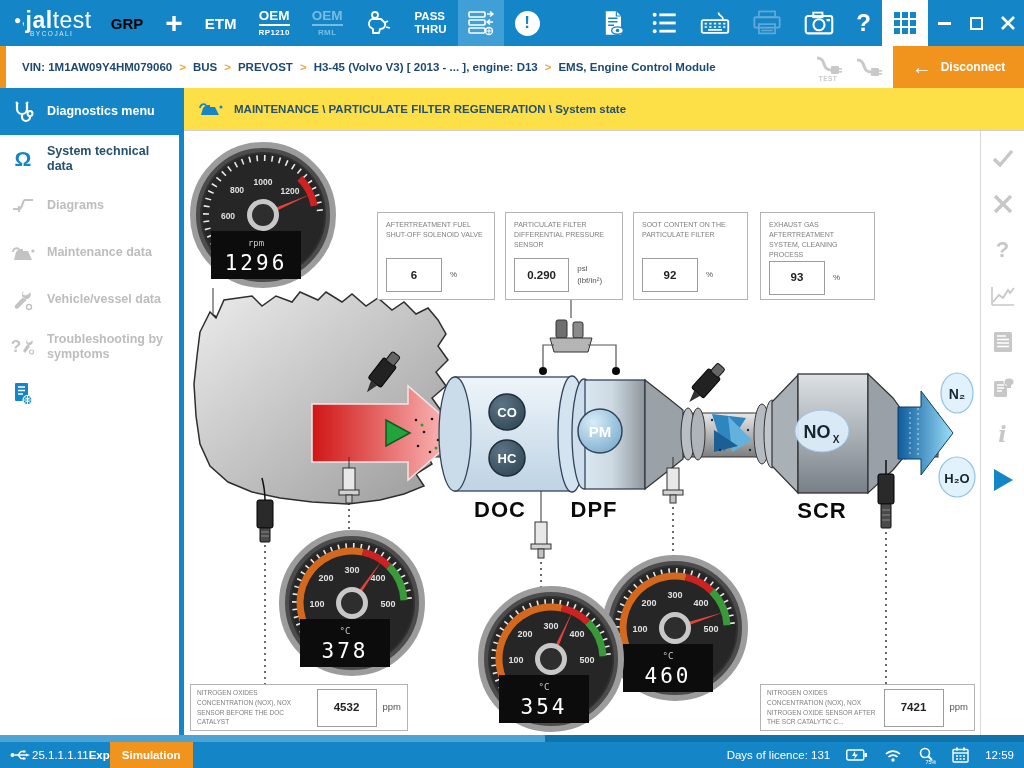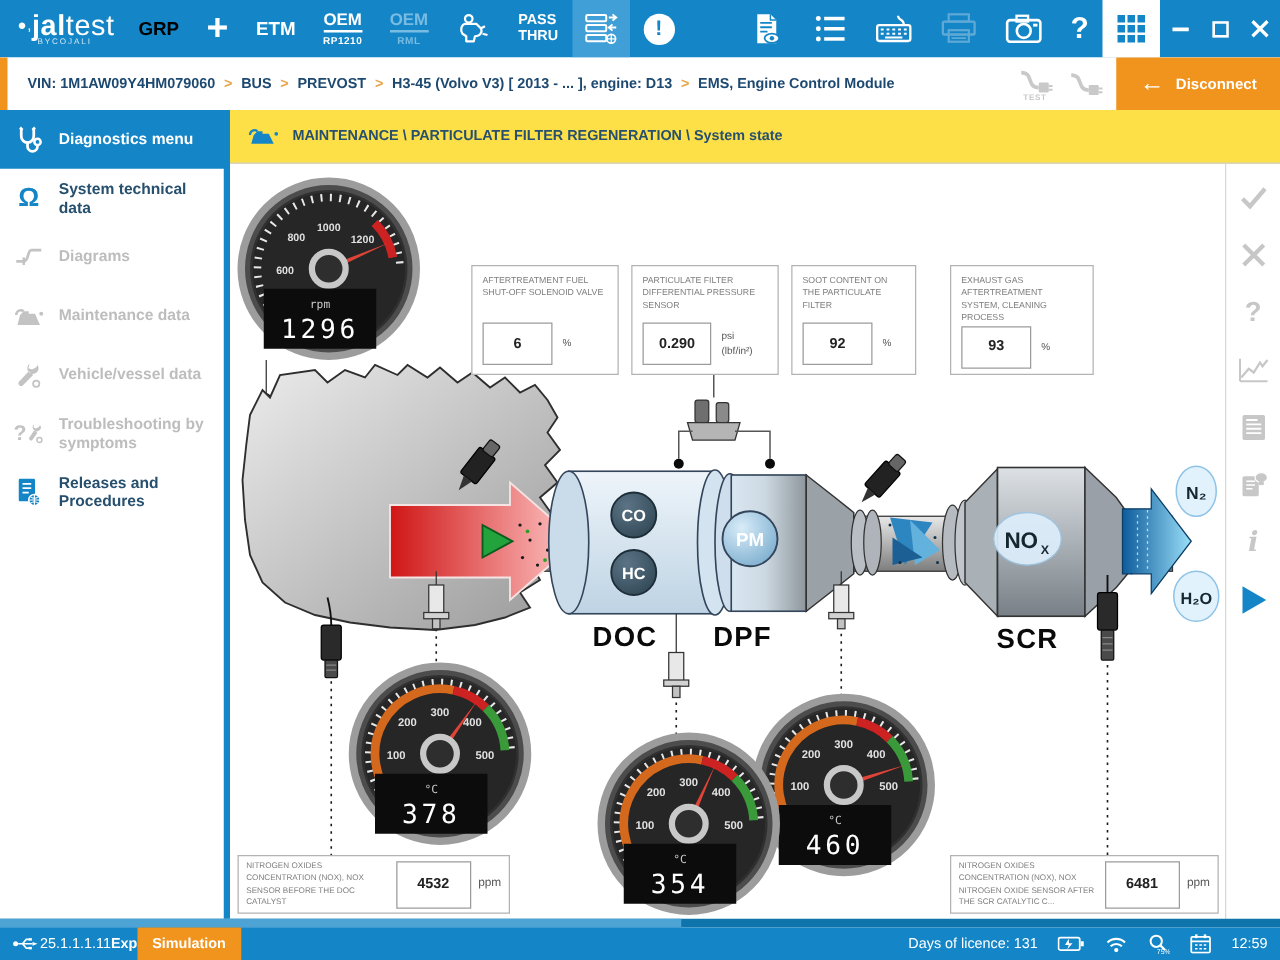--- a/index.html
+++ b/index.html
@@ -326,21 +326,20 @@
 
     <div class="sb-item sb-on">
       <span class="sb-ic">
         <svg width="24" height="26" viewBox="0 0 24 26">
           <rect x="4" y="2" width="13" height="18" rx="1" fill="#1486c7"></rect>
           <path d="M7,6 h7 M7,9.5 h7 M7,13 h5" stroke="#fff" stroke-width="1.4"></path>
           <circle cx="16.5" cy="19" r="4.5" fill="#1486c7" stroke="#fff" stroke-width="1.2"></circle>
           <path d="M12,19 h9 M16.5,14.5 v9 M13.5,16.5 c2,1.5 4,1.5 6,0 M13.5,21.5 c2,-1.5 4,-1.5 6,0" stroke="#fff" stroke-width="0.9" fill="none"></path>
         </svg>
       </span>
-      <span>Releases and Procedures</span>
     </div>
 
   </div>
 
   <div id="mainheader" class="abs">
     <svg width="26" height="20" viewBox="0 0 26 20">
       <path d="M5,9 l3,-3 h4 v2 h5 l4,8 H3 z" fill="#1486c7"></path>
       <path d="M8,6 c-3,-2 -6,0 -6,3" fill="none" stroke="#1486c7" stroke-width="1.8"></path>
       <circle cx="23" cy="8" r="1.5" fill="#1486c7"></circle>
     </svg>
@@ -630,21 +629,21 @@
         <span class="unit">%</span>
       </div>
   </div>
   <div class="param-box abs" style="left:505px;top:212px;width:118px;height:88px;">
     <div class="lbl">PARTICULATE FILTER DIFFERENTIAL PRESSURE SENSOR</div>
     <div class="vrow">
         <div class="vbox">0.290</div>
         <span class="unit">psi (lbf/in²)</span>
       </div>
   </div>
-  <div class="param-box abs" style="left:633px;top:212px;width:100px;height:88px;">
+  <div class="param-box abs" style="left:633px;top:212px;width:115px;height:88px;">
     <div class="lbl">SOOT CONTENT ON THE PARTICULATE FILTER</div>
     <div class="vrow">
         <div class="vbox">92</div>
         <span class="unit">%</span>
       </div>
   </div>
   <div class="param-box abs" style="left:760px;top:212px;width:115px;height:88px;">
     <div class="lbl">EXHAUST GAS AFTERTREATMENT SYSTEM, CLEANING PROCESS</div>
     <div class="vrow">
         <div class="vbox">93</div>
@@ -652,21 +651,21 @@
       </div>
   </div>
 
   <div class="nox-box abs" style="left:190px;top:684px;width:218px;height:47px;">
     <div class="lbl">NITROGEN OXIDES CONCENTRATION (NOX), NOX SENSOR BEFORE THE DOC CATALYST</div>
     <div class="vbox">4532</div>
     <span class="unit">ppm</span>
   </div>
   <div class="nox-box abs" style="left:760px;top:684px;width:215px;height:47px;">
     <div class="lbl">NITROGEN OXIDES CONCENTRATION (NOX), NOX NITROGEN OXIDE SENSOR AFTER THE SCR CATALYTIC C...</div>
-    <div class="vbox">6481</div>
+    <div class="vbox">7421</div>
     <span class="unit">ppm</span>
   </div>
 
   <div id="righttb" class="abs">
     <div class="rt-ic">
       <svg width="24" height="24" viewBox="0 0 24 24">
           <path d="M3,13 l6,6 L21,5" fill="none" stroke="#c7c7c7" stroke-width="3.4"></path>
         </svg>
     </div>
     <div class="rt-ic">

